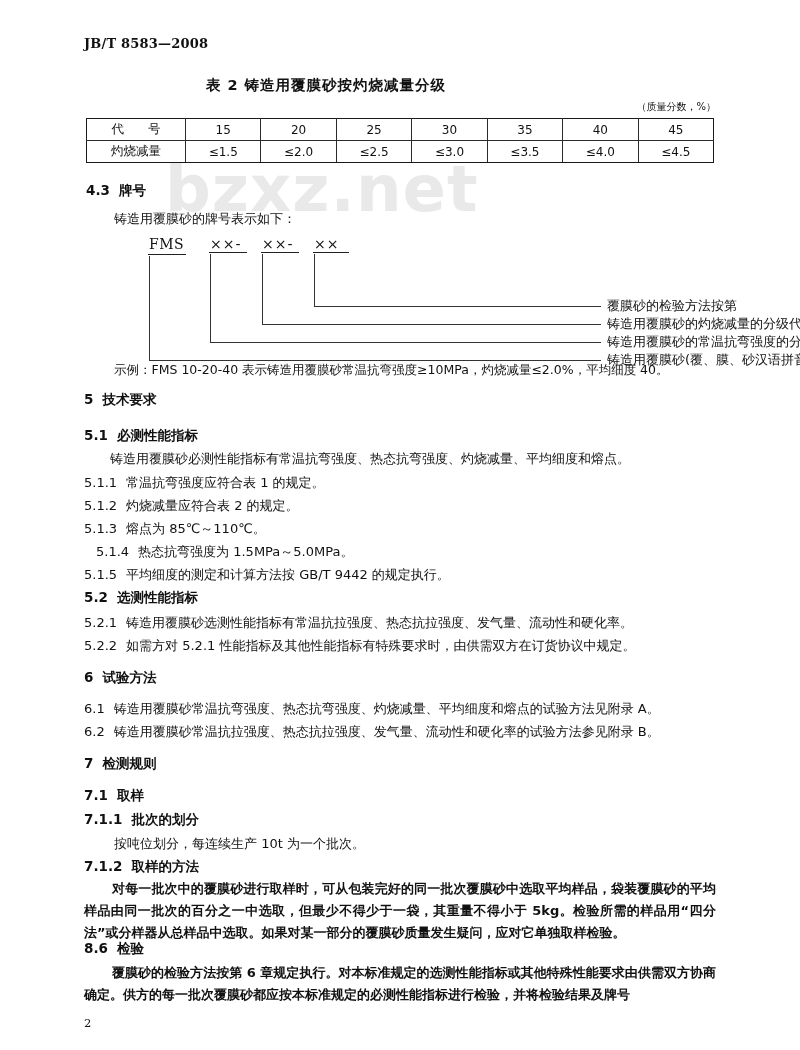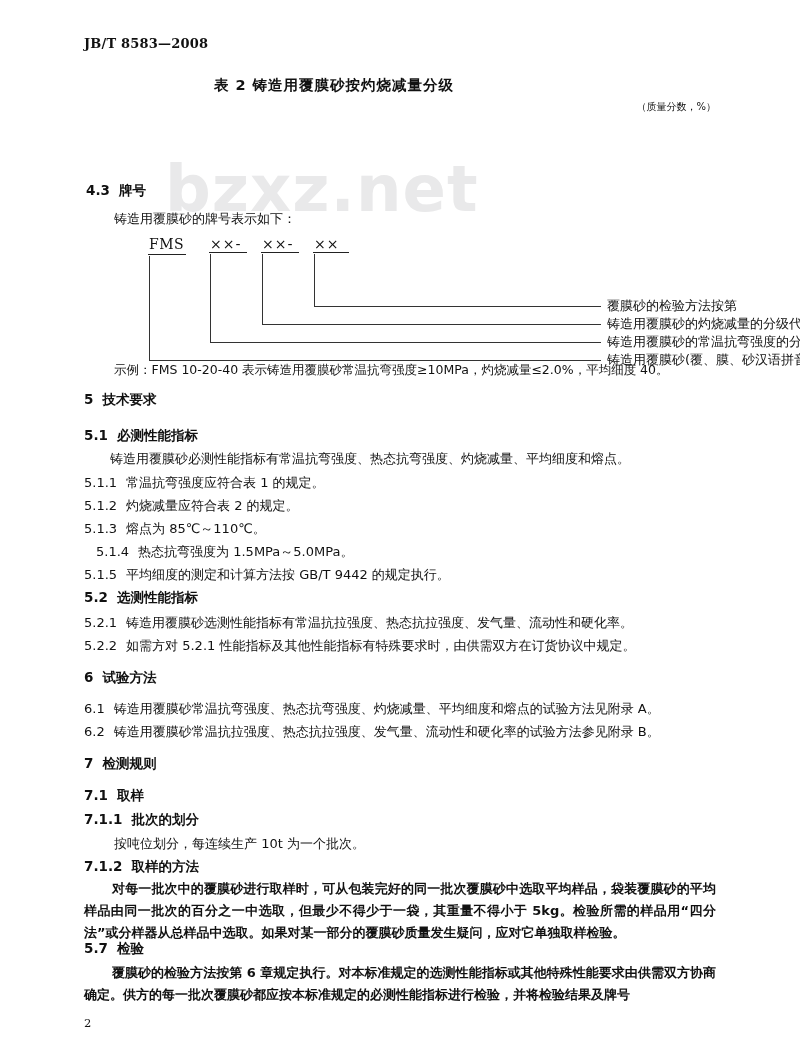--- a/index.html
+++ b/index.html
@@ -49,21 +49,21 @@
     top: 36px;
     font-size: 13px;
     font-weight: bold;
     letter-spacing: 0.2px;
     font-family: "DejaVu Serif", "Liberation Serif", serif;
   }
 
   
   .table-title {
     position: absolute;
-    left: 12px;
+    left: 4px;
     top: 76px;
     width: 644px;
     text-align: center;
     font-size: 14.5px;
     font-weight: bold;
     letter-spacing: 1px;
   }
   .unit-note {
     position: absolute;
     right: 84px;
@@ -191,20 +191,40 @@
 
   <div class="content">
 
     <div class="doc-header">JB/T 8583—2008</div>
 
     <div class="table-title">表 2   铸造用覆膜砂按灼烧减量分级</div>
     <div class="unit-note">（质量分数，%）</div>
 
     <table class="grade-table">
       <tbody>
+          <tr>
+        <td class="rowhead spread">代    号</td>
+        <td>15</td>
+        <td>20</td>
+        <td>25</td>
+        <td>30</td>
+        <td>35</td>
+        <td>40</td>
+        <td>45</td>
+      </tr>
+      <tr>
+        <td class="rowhead">灼烧减量</td>
+        <td>≤1.5</td>
+        <td>≤2.0</td>
+        <td>≤2.5</td>
+        <td>≤3.0</td>
+        <td>≤3.5</td>
+        <td>≤4.0</td>
+        <td>≤4.5</td>
+      </tr>
     </tbody>
       </table>
 
     <div class="clause-h" style="left:86px; top:182px;">
       <span class="num">4.3</span><span>牌号</span>
     </div>
     <div class="clause-p" style="left:114px; top:210px;">铸造用覆膜砂的牌号表示如下：</div>
 
     <div class="diagram">
       <div class="fms-label">FMS</div>
@@ -292,20 +312,20 @@
       <span class="num">7.1.1</span><span>批次的划分</span>
     </div>
     <div class="clause-p" style="left:114px; top:835px;">按吨位划分，每连续生产 10t 为一个批次。</div>
 
     <div class="clause-h" style="left:84px; top:858px;">
       <span class="num">7.1.2</span><span>取样的方法</span>
     </div>
     <div class="para" style="left:84px; top:878px; width:632px; text-indent:28px;">对每一批次中的覆膜砂进行取样时，可从包装完好的同一批次覆膜砂中选取平均样品，袋装覆膜砂的平均样品由同一批次的百分之一中选取，但最少不得少于一袋，其重量不得小于 5kg。检验所需的样品用“四分法”或分样器从总样品中选取。如果对某一部分的覆膜砂质量发生疑问，应对它单独取样检验。</div>
 
     <div class="clause-h" style="left:84px; top:940px;">
-      <span class="num">5.7</span><span>检验</span>
+      <span class="num">8.6</span><span>检验</span>
     </div>
     <div class="para" style="left:84px; top:962px; width:632px; text-indent:28px;">覆膜砂的检验方法按第 6 章规定执行。对本标准规定的选测性能指标或其他特殊性能要求由供需双方协商确定。供方的每一批次覆膜砂都应按本标准规定的必测性能指标进行检验，并将检验结果及牌号</div>
 
     <div class="pagenum">2</div>
 
   </div>
 </div>
 
 </body></html>

